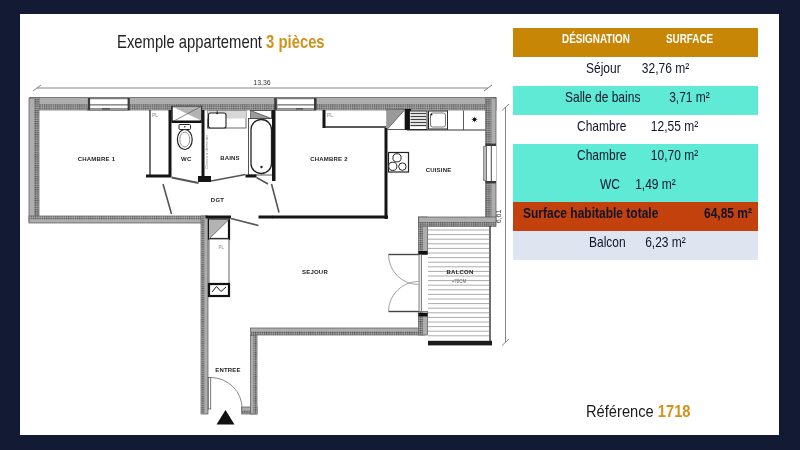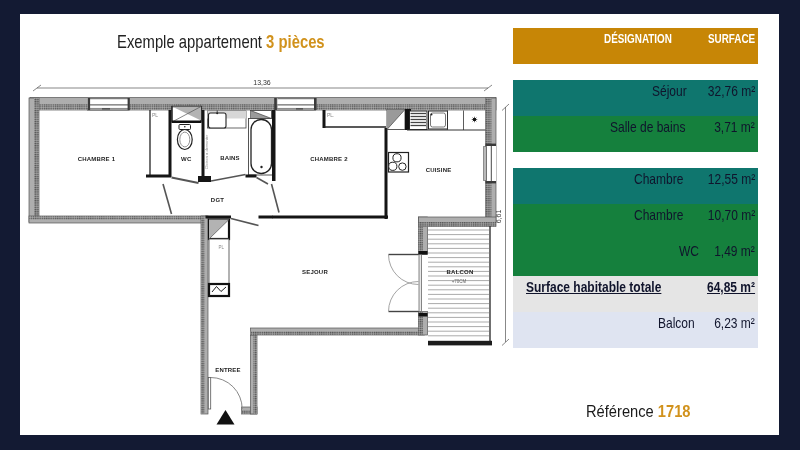--- a/index.html
+++ b/index.html
@@ -3,29 +3,29 @@
 <meta charset="utf-8">
 <style>
   html,body{margin:0;padding:0;}
   body{width:800px;height:450px;background:#131a33;position:relative;overflow:hidden;
        font-family:"Liberation Sans", sans-serif;}
   .page{position:absolute;left:20px;top:14px;width:759px;height:421px;background:#ffffff;}
   .title{position:absolute;left:117px;top:31px;font-size:19px;color:#222;white-space:nowrap;
          transform:scaleX(0.78);transform-origin:0 0;}
   .title b{color:#d1921c;}
   .tbl{position:absolute;left:513px;top:28px;width:245px;font-size:15px;color:#10142c;}
-  .tr{height:36px;line-height:21px;padding:0 3px 0 7px;display:flex;justify-content:flex-end;}
+  .tr{height:29px;line-height:21px;padding:0 3px 0 7px;display:flex;justify-content:center;}
   .tr span{display:inline-block;transform:scaleX(0.8);}
   .tr span:first-child{transform-origin:0 50%;}
   .tr span:last-child{transform-origin:100% 50%;}
   .hd{background:#c78606;color:#ffffff;font-weight:bold;font-size:13px;}
   .hd span{transform:scaleX(0.76);}
-  .ra{background:#0f766e;margin-top:16px;}
-  .rb{background:#15803d;}
-  .rt{background:#e5e5e5;font-weight:bold;text-decoration:underline;}
+  .ra{background:#ffffff;}
+  .rb{background:#5eead4;}
+  .rt{background:#c2410c;font-weight:bold;}
   .rc{background:#dfe4f1;}
   .ref{position:absolute;left:586px;top:402px;font-size:16.5px;color:#1a1a1a;white-space:nowrap;
        transform:scaleX(0.89);transform-origin:0 0;}
   .ref b{color:#d1921c;}
   svg{position:absolute;left:0;top:0;}
   text{font-family:"Liberation Sans", sans-serif;}
 </style>
 </head>
 <body>
 

